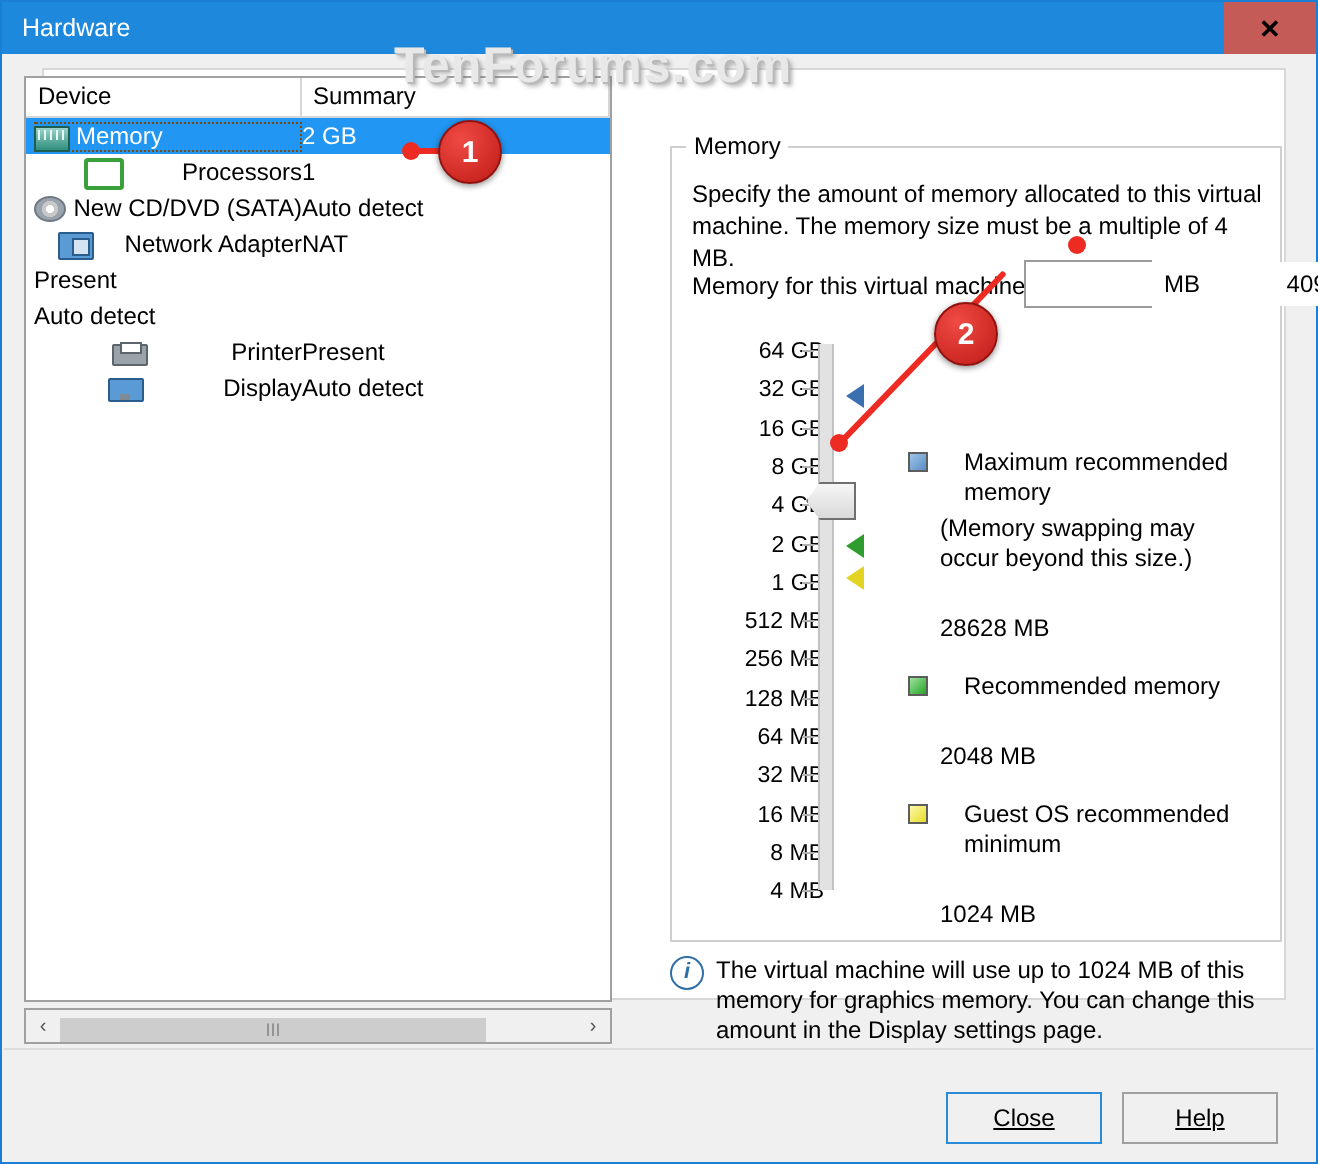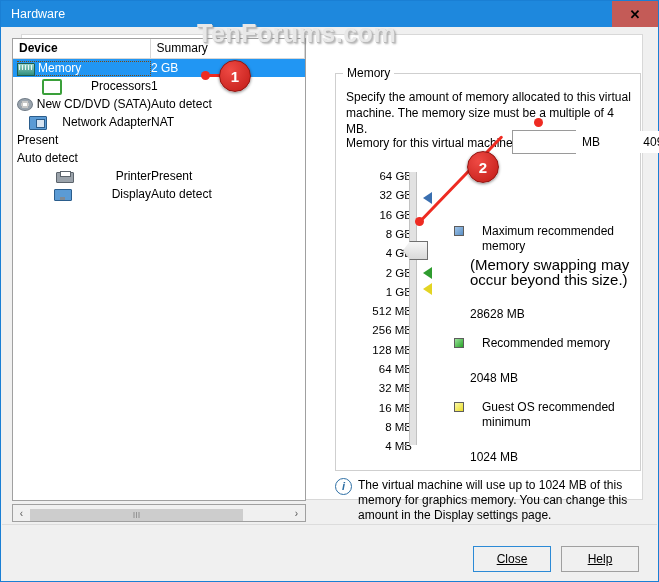--- a/index.html
+++ b/index.html
@@ -59,21 +59,21 @@
     border:1px solid #a0a0a0;background:#ffffff;box-sizing:border-box;
   }
   .list-header{
     display:flex;height:19px;border-bottom:1px solid #d6d6d6;
     background:#ffffff;
   }
   .list-header .col{
     font-size:12px;padding:2px 0 0 6px;color:#000;box-sizing:border-box;
     border-right:1px solid #d6d6d6;height:19px;
   }
-  .col-device{width:138px;font-weight:bold;}
+  .col-device{width:138px;}
   .col-summary{width:155px;border-right:none;}
   .list-rows{position:relative;}
   .row{
     display:flex;height:18px;align-items:center;font-size:12px;
     padding-left:4px;box-sizing:border-box;
   }
   .row.selected{background:#2196f3;color:#ffffff;}
   .row.selected .cell-device{outline:1px dotted #7a4a10;outline-offset:-1px;}
   .cell-device{width:134px;display:flex;align-items:center;gap:3px;box-sizing:border-box;}
   .cell-summary{width:150px;}
@@ -170,21 +170,21 @@
   .tri-yellow{left:421px;top:256px;border-top:6px solid transparent;border-bottom:6px solid transparent;border-right:9px solid #e3d423;}
   
   .legend{position:absolute;left:452px;top:197px;width:186px;}
   .lg-item{position:relative;margin-bottom:4px;}
   .lg-head{display:flex;align-items:flex-start;gap:18px;}
   .sw{width:10px;height:10px;flex:0 0 10px;margin-top:2px;border:1px solid #5d5d5d;box-sizing:border-box;}
   .sw-blue{background:linear-gradient(135deg,#9fc3e8,#5a8fc4);}
   .sw-green{background:linear-gradient(135deg,#9de39d,#27a327);}
   .sw-yellow{background:linear-gradient(135deg,#fdf9a8,#e8dc2a);}
   .lg-title{font-size:12px;line-height:15px;}
-  .lg-sub{font-size:15px;line-height:15px;margin:3px 0 0 16px;}
+  .lg-sub{font-size:12px;line-height:15px;margin:3px 0 0 16px;}
   .lg-val{font-size:12px;line-height:15px;margin:20px 0 0 16px;}
   
   .note{
     position:absolute;left:333px;top:451px;width:306px;display:flex;gap:6px;align-items:flex-start;
   }
   .info-icon{
     width:15px;height:15px;flex:0 0 15px;border-radius:50%;
     border:1px solid #2e6fa5;color:#2e6fa5;background:#ffffff;
     font-size:11px;font-weight:bold;font-style:italic;
     display:flex;align-items:center;justify-content:center;line-height:1;

